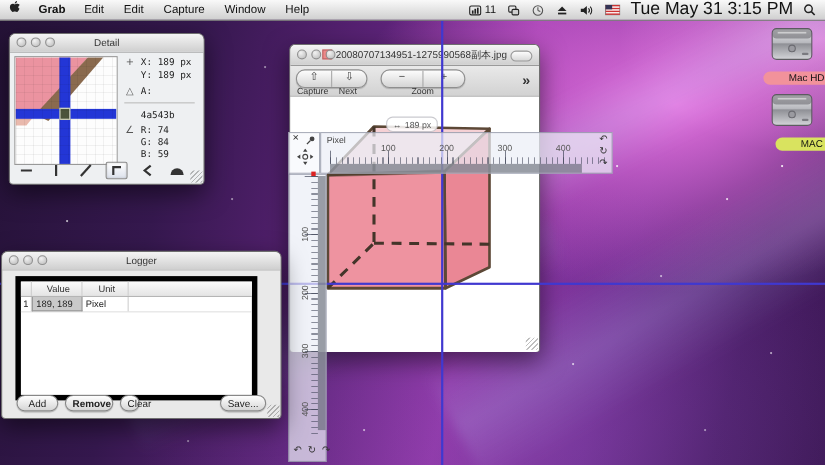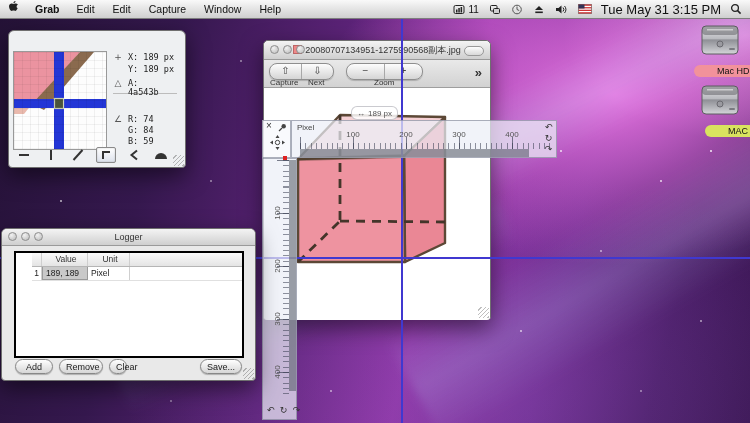--- a/index.html
+++ b/index.html
@@ -55,21 +55,21 @@
   .d-row{position:absolute;left:104px;display:flex;align-items:center;gap:5px;
      font-size:8.5px;color:#222;font-family:"DejaVu Sans Mono",monospace;white-space:nowrap;}
   .d-ico{width:10px;text-align:center;font-size:9px;color:#555;font-family:"DejaVu Sans",sans-serif;}
   .d-div{position:absolute;left:104px;top:62px;width:64px;border-top:1px solid #bcbcbc;}
   .d-tools{position:absolute;left:6px;top:115px;width:164px;height:18px;display:flex;align-items:center;gap:9px;}
   .tool{width:18px;height:14px;display:flex;align-items:center;justify-content:center;}
   .tool.sel{border:1px solid #8a8a8a;border-radius:2px;background:linear-gradient(#fff,#dde2ec);box-shadow:inset 0 0 2px rgba(0,0,0,.2);}
 
   
   #logger{left:1px;top:228px;width:253px;height:151px;z-index:40;background:#e9e9e9;}
-  .ltable{position:absolute;left:12px;top:22px;width:210px;height:103px;background:#fff;border:2px solid #000000;font-size:8.5px;color:#222;padding-left:16px;}
+  .ltable{position:absolute;left:12px;top:22px;width:210px;height:103px;background:#fff;border:5px solid #000000;font-size:8.5px;color:#222;}
   .lhead{display:flex;height:13px;background:linear-gradient(#fbfbfb,#e4e4e4);border-bottom:1px solid #b5b5b5;line-height:13px;text-align:center;color:#333;}
   .lrow{display:flex;height:13px;line-height:13px;border-bottom:1px solid #e0e0e0;}
   .c-num{width:9px;border-right:1px solid #cfcfcf;text-align:center;}
   .c-val{width:46px;border-right:1px solid #cfcfcf;padding-left:3px;box-sizing:border-box;}
   .c-unit{width:42px;border-right:1px solid #cfcfcf;padding-left:3px;box-sizing:border-box;}
   .c-memo{flex:1;}
   .lrow .c-val{background:#c9c9c9;border:1px solid #9a9a9a;border-top:none;}
   .aquabtn{position:absolute;height:15px;border:1px solid #878787;border-radius:8px;
     background:linear-gradient(#fefefe,#d6d6d6);font-size:9px;color:#222;line-height:13px;text-align:center;
     box-shadow:0 1px 1px rgba(0,0,0,.25);}
@@ -127,21 +127,21 @@
 
   
   #menubar{position:absolute;left:0;top:0;width:750px;height:18px;z-index:50;
     background:linear-gradient(#f9f9f9,#cfcfcf);border-bottom:1px solid #7d7d7d;
     display:flex;align-items:center;font-size:10.5px;color:#111;}
   .mitem{padding:0 9px;line-height:17px;white-space:nowrap;}
   .mitem.app{font-weight:bold;padding:0 8px;}
   .mspacer{flex:1;}
   .mstat{display:flex;align-items:center;gap:3px;padding:0 5px;}
   .mstat svg{display:block;}
-  .clocktxt{font-size:13px;padding:0 4px;white-space:nowrap;}
+  .clocktxt{font-size:16px;padding:0 4px;white-space:nowrap;}
 </style>
 </head>
 <body>
 
 <div id="stage">
 
   <div class="desktop"></div>
   <div class="streak s1"></div>
   <div class="streak s2"></div>
   <div class="streak s3"></div>
@@ -259,20 +259,28 @@
     </div>
   </div>
 
   <div class="rtip">
     <span>↔</span>
     <span>189 px</span>
   </div>
   <div class="odot"></div>
 
   <div class="window" id="detail">
+    <div class="titlebar">
+      <div class="lights" style="top:3px;">
+        <span class="light"></span>
+        <span class="light"></span>
+        <span class="light"></span>
+      </div>
+      <span>Detail</span>
+    </div>
 
     <div class="mag">
       <svg width="92" height="97" viewBox="0 0 92 97" style="position:absolute;inset:0;">
         <rect x="0" y="0" width="92" height="97" fill="#fdfdfd"></rect>
         <polygon points="0,0 66,0 20,54 0,54" fill="#eb93a0"></polygon>
         <polygon points="66,0 80,0 30,58 18,52" fill="#8a6a4e"></polygon>
         <polygon points="0,54 18,52 10,62 0,62" fill="#e9b9ad"></polygon>
         <rect x="40" y="0" width="10" height="97" fill="#2336d6"></rect>
         <rect x="0" y="47" width="92" height="9" fill="#2336d6"></rect>
         <rect x="40.5" y="46.5" width="9" height="10" fill="#4a543b" stroke="#cfd4bc" stroke-width="1.2"></rect>
@@ -286,21 +294,21 @@
       </div>
     <div class="d-row" style="top:33px;">
         <span class="d-ico"></span>
         <span>Y: 189 px</span>
       </div>
     <div class="d-row" style="top:47px;">
         <span class="d-ico">△</span>
         <span>A:</span>
       </div>
     <div class="d-div"></div>
-    <div class="d-row" style="top:56px;">
+    <div class="d-row" style="top:69px;">
         <span class="d-ico"></span>
         <span>4a543b</span>
       </div>
     <div class="d-row" style="top:83px;">
         <span class="d-ico">∠</span>
         <span>R: 74</span>
       </div>
     <div class="d-row" style="top:94px;">
         <span class="d-ico"></span>
         <span>G: 84</span>
@@ -363,21 +371,21 @@
       </div>
       <div class="lrow">
         <span class="c-num">1</span>
         <span class="c-val">189, 189</span>
         <span class="c-unit">Pixel</span>
         <span class="c-memo"></span>
       </div>
     </div>
 
     <button class="aquabtn" style="left:13px;top:130px;width:38px;">Add</button>
-    <button class="aquabtn" style="left:57px;top:130px;width:44px;">Remove</button>
+    <button class="aquabtn" style="left:57px;top:130px;width:44px;font-weight:bold;">Remove</button>
     <button class="aquabtn" style="left:107px;top:130px;width:18px;">Clear</button>
     <button class="aquabtn" style="left:198px;top:130px;width:42px;">Save...</button>
     <div class="grip"></div>
   </div>
 
   <div id="menubar">
     <span class="mitem" style="padding:0 8px;">
       <svg width="11" height="13" viewBox="0 0 11 13">
         <path d="M8.6,6.9c0-1.5,1.2-2.2,1.3-2.3C9.2,3.6,8.1,3.5,7.7,3.5c-0.9-0.1-1.8,0.5-2.2,0.5S4.3,3.5,3.6,3.5C2.5,3.5,1,4.4,1,6.3c0,1.1,0.4,2.3,0.9,3.1c0.5,0.7,1,1.5,1.7,1.5c0.7,0,0.9-0.4,1.8-0.4s1.1,0.4,1.8,0.4c0.8,0,1.2-0.7,1.7-1.4c0.5-0.8,0.7-1.6,0.8-1.6C9.6,7.9,8.6,7.5,8.6,6.9z M6.9,2.6c0.4-0.4,0.6-1,0.6-1.6C6.9,1,6.3,1.4,5.9,1.8C5.6,2.2,5.3,2.8,5.4,3.4C6,3.4,6.6,3,6.9,2.6z" fill="#222"></path>
       </svg>

